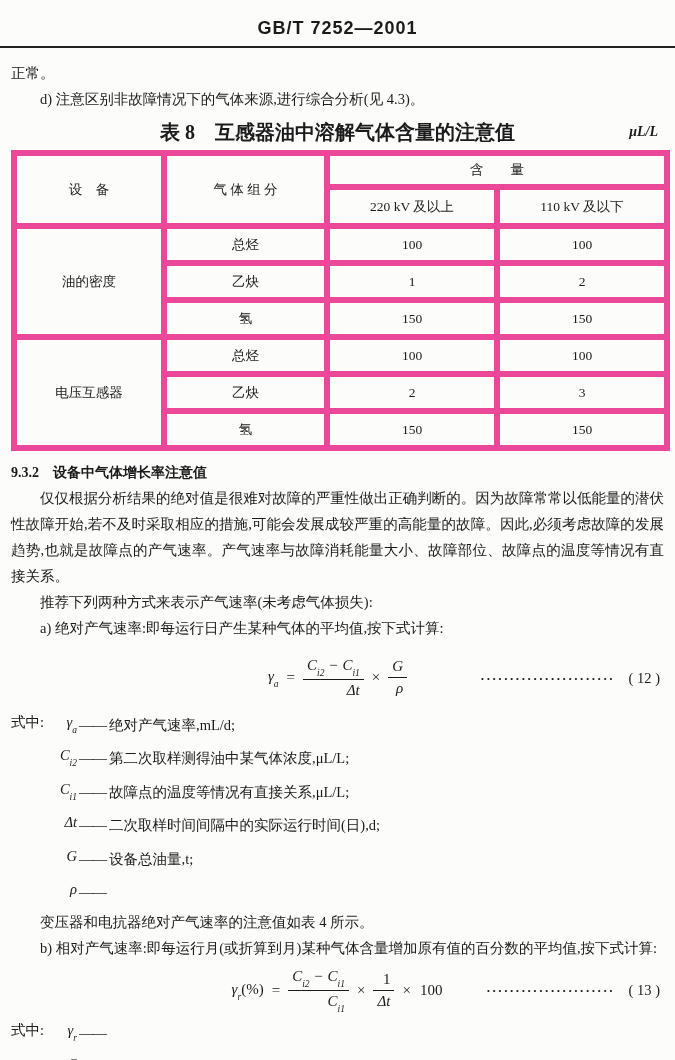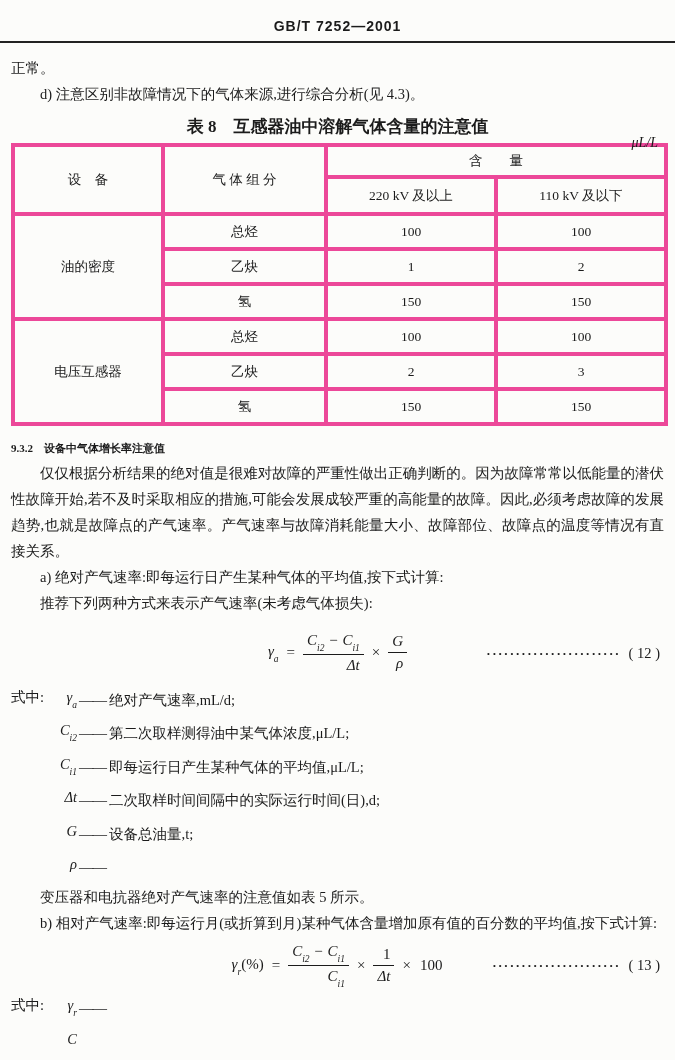--- a/index.html
+++ b/index.html
@@ -6,72 +6,72 @@
   .page{
     width:675px;height:1060px;position:relative;margin:0 auto;
     background:#fcfcfa;color:#1b1b1b;
     font-family:"Liberation Serif","DejaVu Serif",serif;
     font-size:14.5px;overflow:hidden;
   }
   .content{padding:18px 11px 0 11px;}
 
   
   .std-number{
-    text-align:center;font-weight:bold;font-size:14px;letter-spacing:1px;
+    text-align:center;font-weight:bold;font-size:18px;letter-spacing:1px;
     font-family:"Liberation Sans","DejaVu Sans",sans-serif;
   }
   .header-rule{border:none;border-top:2px solid #222;margin:7px -11px 0 -11px;}
 
   
   p{margin:0;line-height:26px;text-align:justify;}
   .p-noindent{text-indent:0;margin-top:12px;}
   .p-indent{text-indent:2em;}
 
   
   .caption-row{position:relative;text-align:center;margin-top:8px;line-height:24px;}
-  .caption{font-weight:bold;font-size:17px;}
-  .unit{position:absolute;right:6px;top:16px;font-style:italic;font-weight:normal;font-size:14px;}
+  .caption{font-weight:bold;font-size:20px;}
+  .unit{position:absolute;right:6px;top:0;font-style:italic;font-weight:bold;font-size:14px;}
 
   
   table.tbl8{
     border-collapse:collapse;width:653px;margin:4px auto 0 auto;
     font-size:13.5px;table-layout:fixed;
   }
   table.tbl8{border:2px solid #161616;}
   .tbl8 th,.tbl8 td{
-    border:4px solid #ec4899;text-align:center;vertical-align:middle;
+    border:6px solid #ec4899;text-align:center;vertical-align:middle;
     font-weight:normal;padding:0;
   }
   .tbl8 col.c1{width:150px;} .tbl8 col.c2{width:163px;}
   .tbl8 col.c3{width:170px;} .tbl8 col.c4{width:170px;}
   .tbl8 tr.head1 th{height:28px;}
   .tbl8 tr.head2 th{height:33px;}
   .tbl8 td{height:31px;}
   .tbl8 tr.head2 th{border-bottom:1.5px solid #161616;}
   .tbl8 tr.group2 td{border-top:1.5px solid #161616;}
 
   
-  .sec-heading{font-weight:bold;font-size:11px;margin-top:10px;line-height:24px;}
+  .sec-heading{font-weight:bold;font-size:14px;margin-top:10px;line-height:24px;}
 
   
   .equation{position:relative;display:flex;align-items:center;justify-content:center;}
   .eq12{height:58px;margin:8px 0 2px 0;}
   .eq13{height:50px;margin:4px 0 2px 0;}
   .formula{display:inline-flex;align-items:center;gap:7px;font-size:15px;}
   .var{font-style:italic;}
   .op{font-style:normal;padding:0 1px;}
   .pct{font-style:normal;}
   sub.fsub{font-size:9.5px;font-style:italic;position:relative;top:2px;}
   .frac{display:inline-block;text-align:right;vertical-align:middle;line-height:1.15;}
   .frac .num{display:block;padding:0 4px 2px 4px;}
   .frac .den{display:block;border-top:1.2px solid #1b1b1b;padding:2px 4px 0 4px;}
   .eq-right{position:absolute;right:4px;top:50%;transform:translateY(-50%);
     display:inline-flex;align-items:center;font-style:normal;}
   .eq-dots{font-weight:bold;letter-spacing:1.5px;font-size:13px;}
-  .eq-num{font-size:14.5px;margin-left:8px;white-space:nowrap;}
+  .eq-num{font-size:14.5px;margin-left:14px;white-space:nowrap;}
 
   
   .def-line{display:flex;align-items:center;line-height:27.5px;}
   .def-lead{flex:0 0 66px;display:flex;}
   .def-prefix{margin-right:auto;}
   .def-sym{white-space:nowrap;font-style:italic;}
   .def-dash{flex:0 0 auto;padding:0 3px 0 2px;letter-spacing:-1px;}
   .def-desc{flex:1;}
 </style>
 </head>
@@ -138,22 +138,22 @@
       <tr>
         <td>氢</td>
         <td>150</td>
         <td>150</td>
       </tr>
     </tbody>
       </table>
 
     <div class="sec-heading">9.3.2　设备中气体增长率注意值</div>
     <p class="p-indent">仅仅根据分析结果的绝对值是很难对故障的严重性做出正确判断的。因为故障常常以低能量的潜伏性故障开始,若不及时采取相应的措施,可能会发展成较严重的高能量的故障。因此,必须考虑故障的发展趋势,也就是故障点的产气速率。产气速率与故障消耗能量大小、故障部位、故障点的温度等情况有直接关系。</p>
+    <p class="p-indent">推荐下列两种方式来表示产气速率(未考虑气体损失):</p>
     <p class="p-indent">a) 绝对产气速率:即每运行日产生某种气体的平均值,按下式计算:</p>
-    <p class="p-indent">推荐下列两种方式来表示产气速率(未考虑气体损失):</p>
 
     <div class="equation eq12">
       <span class="formula">
         <span><span class="var">γ</span><sub class="fsub">a</sub></span>
         <span class="op">=</span>
         <span class="frac">
           <span class="num"><span class="var">C</span><sub class="fsub">i2</sub> <span class="op">−</span> <span class="var">C</span><sub class="fsub">i1</sub></span>
           <span class="den var">Δt</span>
         </span>
         <span class="op">×</span>
@@ -184,21 +184,21 @@
           </span>
         <span class="def-dash">——</span>
         <span class="def-desc">第二次取样测得油中某气体浓度,μL/L;</span>
       </div>
       <div class="def-line">
         <span class="def-lead">
             <span class="def-prefix"></span>
             <span class="def-sym"><span>C</span><sub class="fsub">i1</sub></span>
           </span>
         <span class="def-dash">——</span>
-        <span class="def-desc">即每运行日产生某种气体的平均值,μL/L;</span>
+        <span class="def-desc">故障点的温度等情况有直接关系,μL/L;</span>
       </div>
       <div class="def-line">
         <span class="def-lead">
             <span class="def-prefix"></span>
             <span class="def-sym"><span>Δt</span><sub class="fsub"></sub></span>
           </span>
         <span class="def-dash">——</span>
         <span class="def-desc">二次取样时间间隔中的实际运行时间(日),d;</span>
       </div>
       <div class="def-line">
@@ -211,21 +211,21 @@
       </div>
       <div class="def-line">
         <span class="def-lead">
             <span class="def-prefix"></span>
             <span class="def-sym"><span>ρ</span><sub class="fsub"></sub></span>
           </span>
         <span class="def-dash">——</span>
       </div>
     </div>
 
-    <p class="p-indent">变压器和电抗器绝对产气速率的注意值如表 5 所示。</p>
+    <p class="p-indent">变压器和电抗器绝对产气速率的注意值如表 4 所示。</p>
     <p class="p-indent">b) 相对产气速率:即每运行月(或折算到月)某种气体含量增加原有值的百分数的平均值,按下式计算:</p>
 
     <div class="equation eq13">
       <span class="formula">
         <span><span class="var">γ</span><sub class="fsub">r</sub><span class="pct">(%)</span></span>
         <span class="op">=</span>
         <span class="frac">
           <span class="num"><span class="var">C</span><sub class="fsub">i2</sub> <span class="op">−</span> <span class="var">C</span><sub class="fsub">i1</sub></span>
           <span class="den"><span class="var">C</span><sub class="fsub"></sub><sub class="fsub">i1</sub></span>
         </span>

